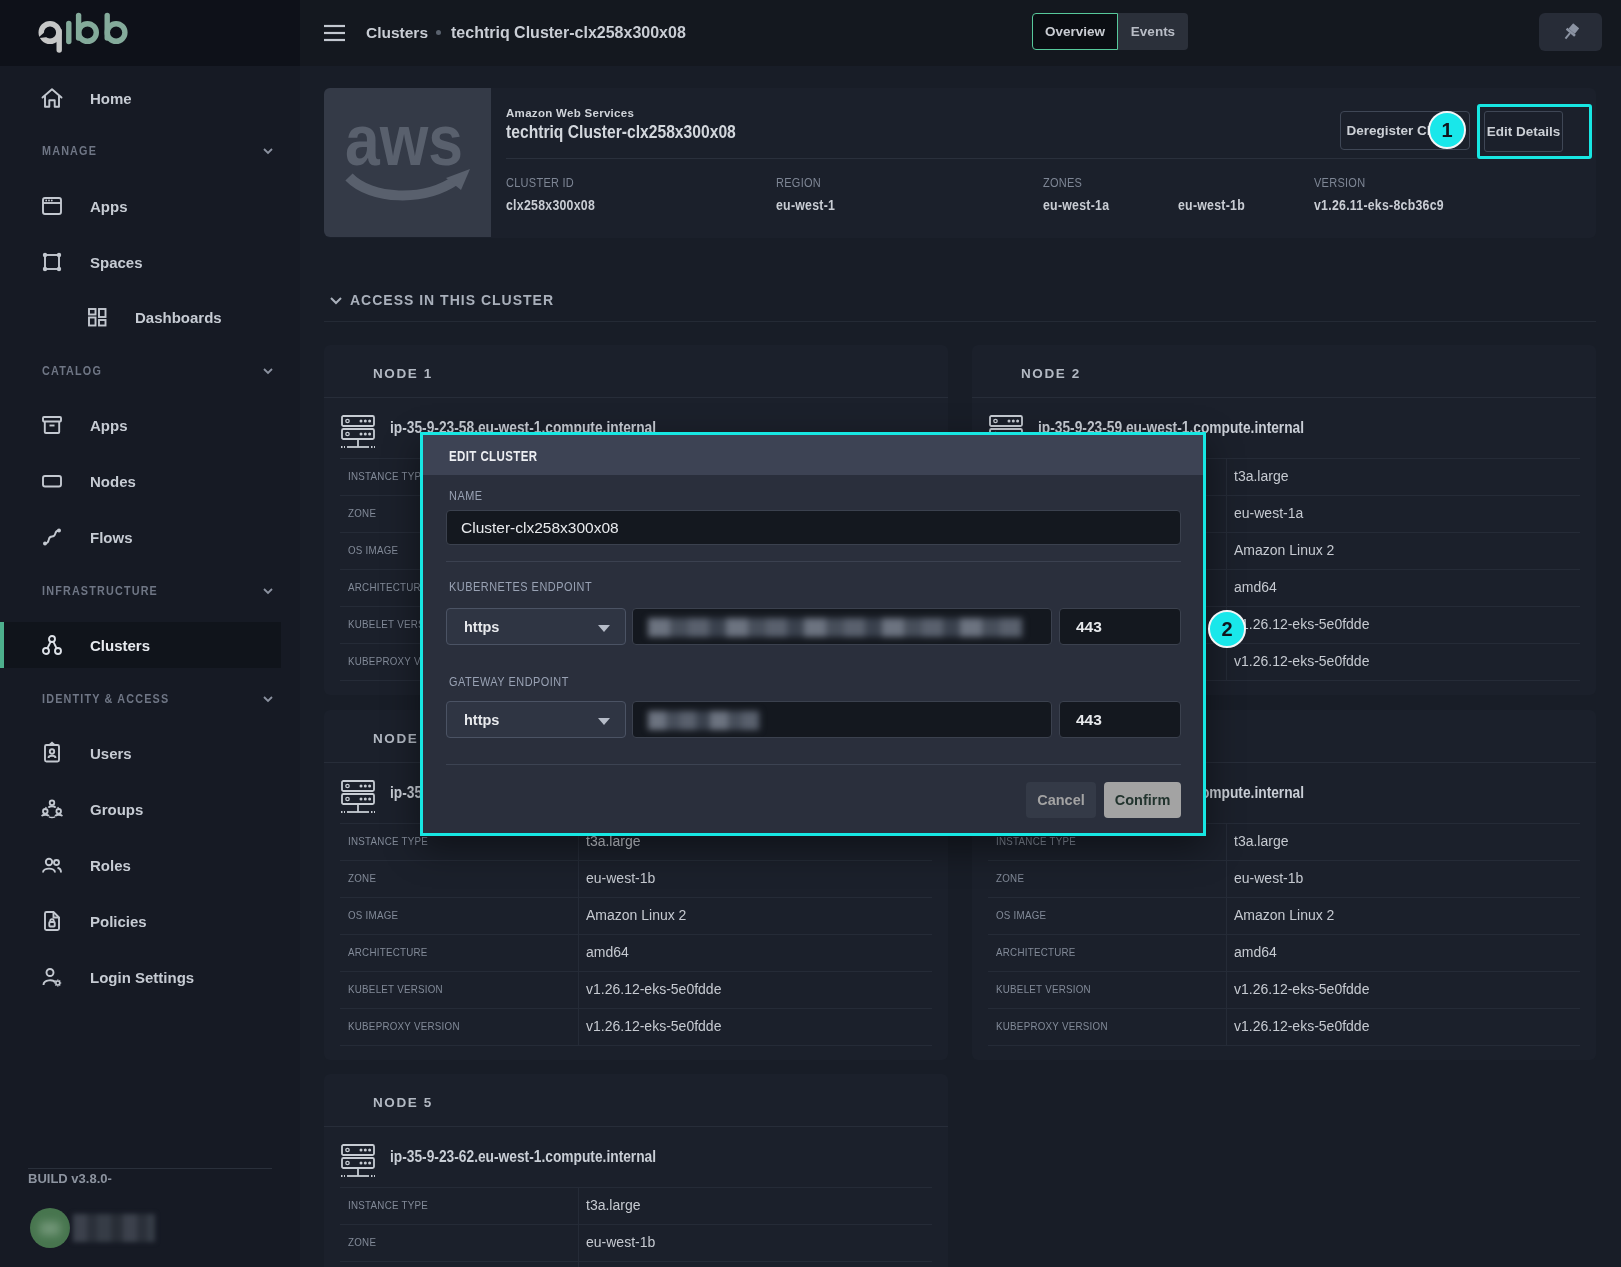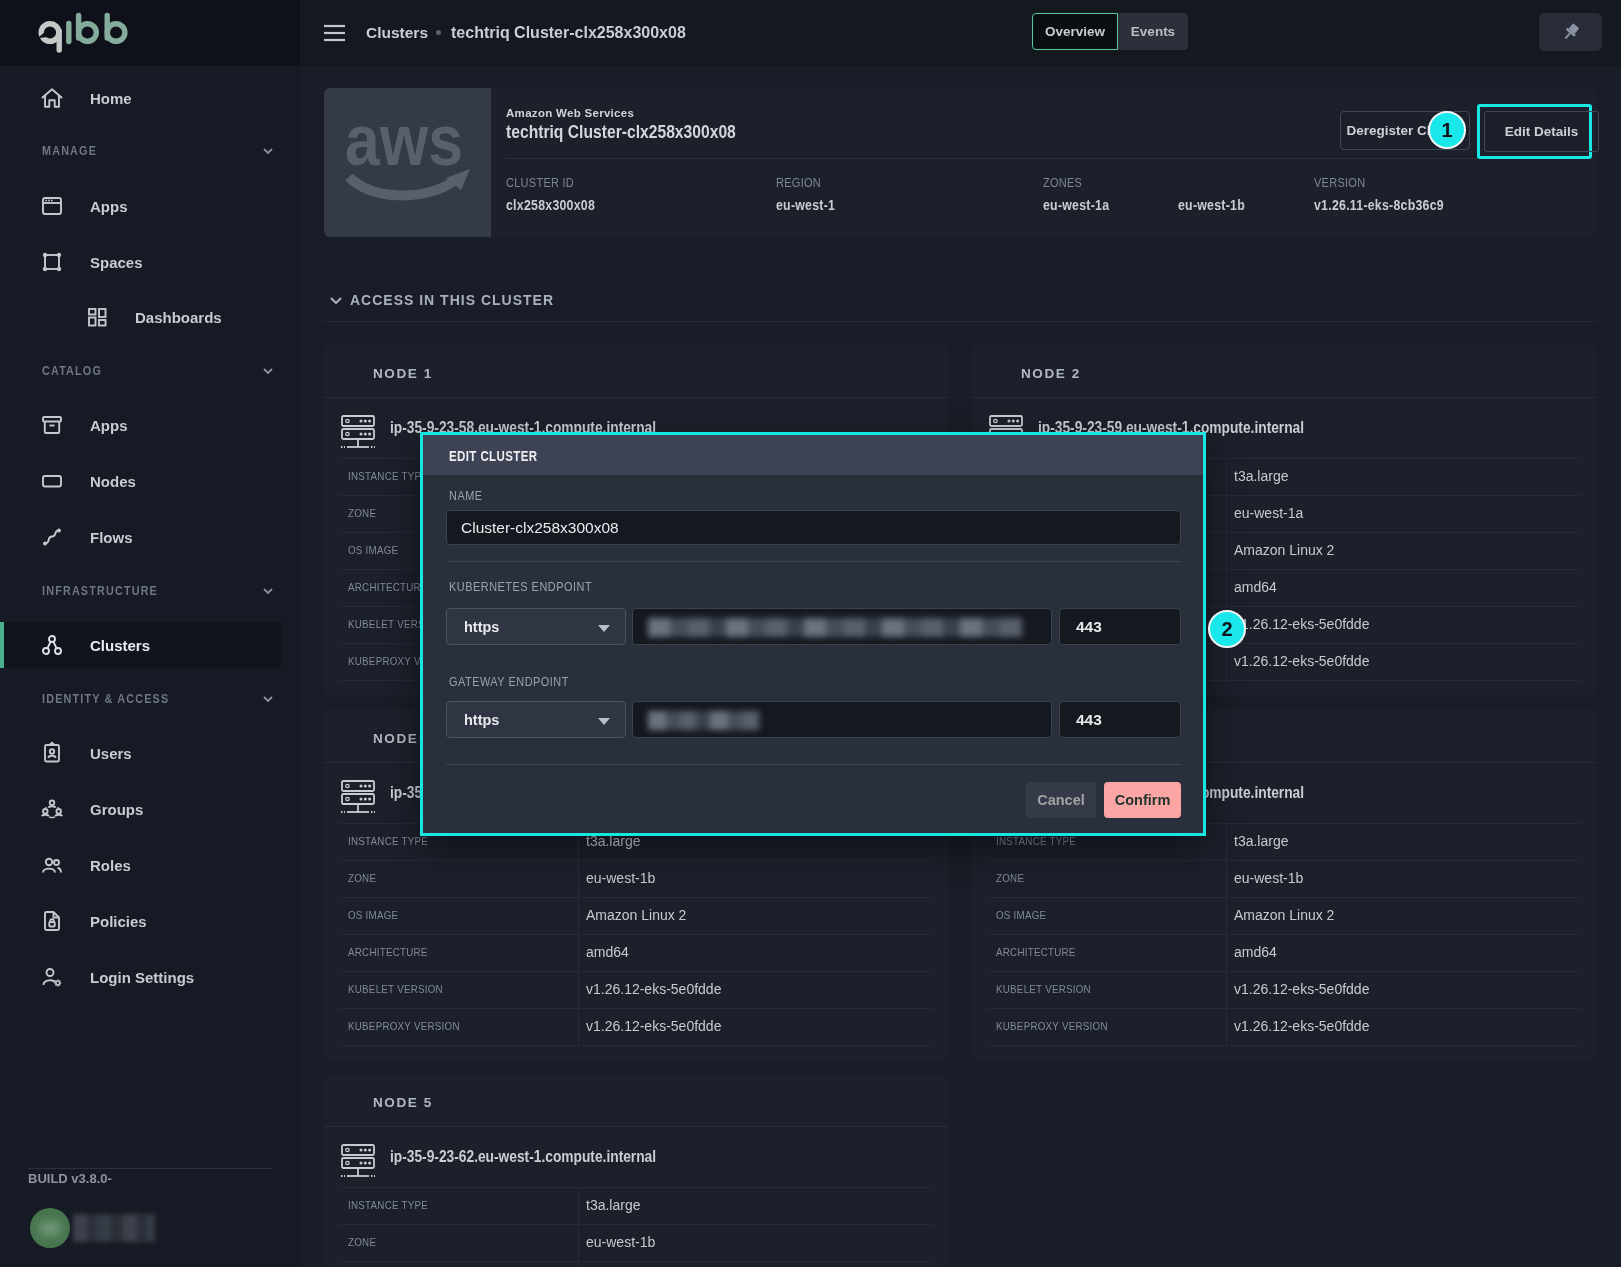--- a/index.html
+++ b/index.html
@@ -250,21 +250,21 @@
   <div class="val abs" style="left:182px;top:117px;">clx258x300x08</div>
   <div class="lbl abs" style="left:452px;top:95px;">REGION</div>
   <div class="val abs" style="left:452px;top:117px;">eu-west-1</div>
   <div class="lbl abs" style="left:719px;top:95px;">ZONES</div>
   <div class="val abs" style="left:719px;top:117px;">eu-west-1a</div>
   <div class="val abs" style="left:854px;top:117px;">eu-west-1b</div>
   <div class="lbl abs" style="left:990px;top:95px;">VERSION</div>
   <div class="val abs" style="left:990px;top:117px;">v1.26.11-eks-8cb36c9</div>
   <div style="position:absolute;left:1016px;top:23px;width:130px;height:39px;border:1px solid #3f4756;border-radius:4px;display:flex;align-items:center;justify-content:center;font-size:13.5px;font-weight:bold;color:#ccd0d6;white-space:nowrap;overflow:hidden;">Deregister Cluster</div>
   <div style="position:absolute;left:1153px;top:16px;width:115px;height:55px;border:3.5px solid #17e7e3;border-radius:3px;">
-    <div style="position:absolute;left:4px;top:4px;width:115px;height:41px;border:1px solid #3f4756;border-radius:3px;display:flex;align-items:center;justify-content:center;font-size:13.5px;font-weight:bold;color:#ccd0d6;">Edit Details</div>
+    <div style="position:absolute;left:4px;top:4px;width:79px;height:41px;border:1px solid #3f4756;border-radius:3px;display:flex;align-items:center;justify-content:center;font-size:13.5px;font-weight:bold;color:#ccd0d6;">Edit Details</div>
   </div>
 </div>
 
 <svg width="20" height="20" viewBox="0 0 20 20" style="position:absolute;left:326px;top:290px;">
   <polyline points="5,8 10,13 15,8" stroke="#a9b0bb" stroke-width="2" fill="none"></polyline>
 </svg>
 <div style="position:absolute;left:350px;top:300px;transform:translateY(-50%);font-size:14px;font-weight:bold;letter-spacing:1px;color:#a9b0bb;">ACCESS IN THIS CLUSTER</div>
 <div style="position:absolute;left:324px;top:321px;width:1272px;height:1px;background:#242a35;"></div>
 
 <div class="card nodecard" style="left:324px;top:345px;">
@@ -504,17 +504,17 @@
     <svg width="14" height="10" viewBox="0 0 14 10" style="position:absolute;right:14px;top:14px;">
         <polygon points="1,2 13,2 7,9" fill="#b6bcc8"></polygon>
       </svg>
   </div>
   <div style="position:absolute;left:209px;top:266px;width:420px;height:37px;background:#14181f;border:1px solid #3b414e;border-radius:4px;overflow:hidden;">
     <div style="position:absolute;left:15px;top:9px;width:112px;height:19px;background:repeating-linear-gradient(90deg,#6c7380 0 18px,#474e5a 18px 32px,#59606d 32px 48px,#3a414d 48px 62px);filter:blur(3px);"></div>
   </div>
   <div style="position:absolute;left:636px;top:266px;width:122px;height:37px;background:#14181f;border:1px solid #3b414e;border-radius:4px;display:flex;align-items:center;padding-left:16px;font-size:15.5px;font-weight:bold;color:#e8eaed;">443</div>
   <div style="position:absolute;left:23px;top:329px;width:735px;height:1px;background:#3c4352;"></div>
   <div style="position:absolute;left:603px;top:347px;width:70px;height:36px;background:#343a47;border-radius:4px;display:flex;align-items:center;justify-content:center;font-size:14.5px;font-weight:bold;color:#a3a3a3;">Cancel</div>
-  <div style="position:absolute;left:681px;top:347px;width:77px;height:36px;background:#fca5a5;border-radius:4px;display:flex;align-items:center;justify-content:center;font-size:14.5px;font-weight:bold;color:#22342e;">Confirm</div>
+  <div style="position:absolute;left:681px;top:347px;width:77px;height:36px;background:#a3a3a3;border-radius:4px;display:flex;align-items:center;justify-content:center;font-size:14.5px;font-weight:bold;color:#22342e;">Confirm</div>
 </div>
 
 <div style="position:absolute;left:1428px;top:111px;width:38px;height:38px;border-radius:50%;background:#19e7ea;border:2.5px solid #f2f4f6;display:flex;align-items:center;justify-content:center;font-size:20px;font-weight:bold;color:#10151c;">1</div>
 <div style="position:absolute;left:1208px;top:610px;width:38px;height:38px;border-radius:50%;background:#19e7ea;border:2.5px solid #f2f4f6;display:flex;align-items:center;justify-content:center;font-size:20px;font-weight:bold;color:#10151c;">2</div>
 
 </body></html>

